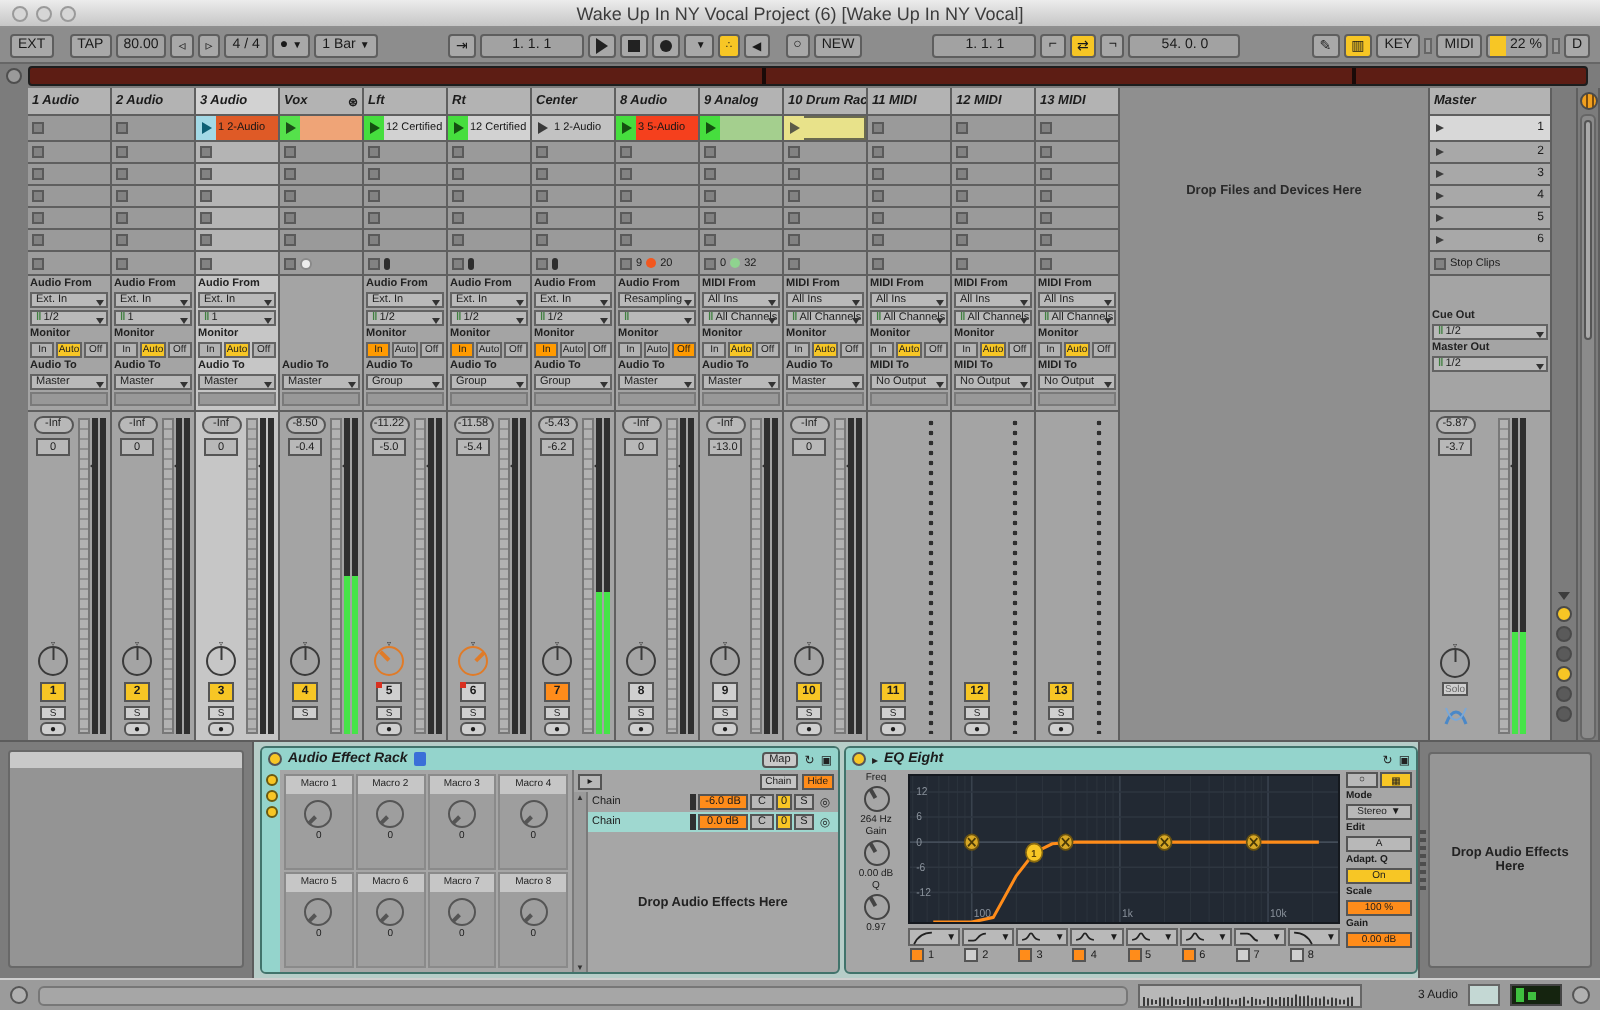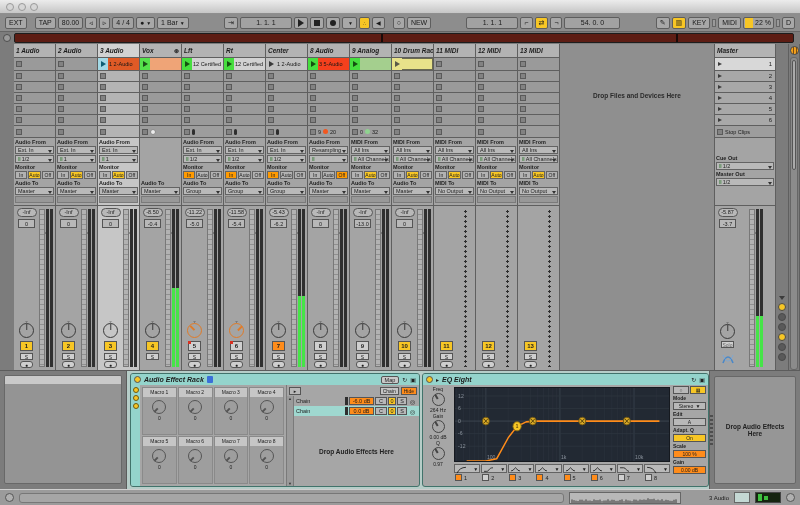--- a/index.html
+++ b/index.html
@@ -171,20 +171,21 @@
 <body>
 
 <div id="window">
 
   <div class="titlebar">
     <div class="lights">
       <span class="light"></span>
       <span class="light"></span>
       <span class="light"></span>
     </div>
+    <div class="title-text">Wake Up In NY Vocal Project (6)   [Wake Up In NY Vocal]</div>
   </div>
 
   <div class="ctrlbar">
     <div class="cbtn">EXT</div>
     <span class="gap4"></span>
     <div class="cbtn">TAP</div>
     <div class="cdisp">80.00</div>
     <div class="cbtn">◃</div>
     <div class="cbtn">▹</div>
     <div class="cdisp">4 / 4</div>

